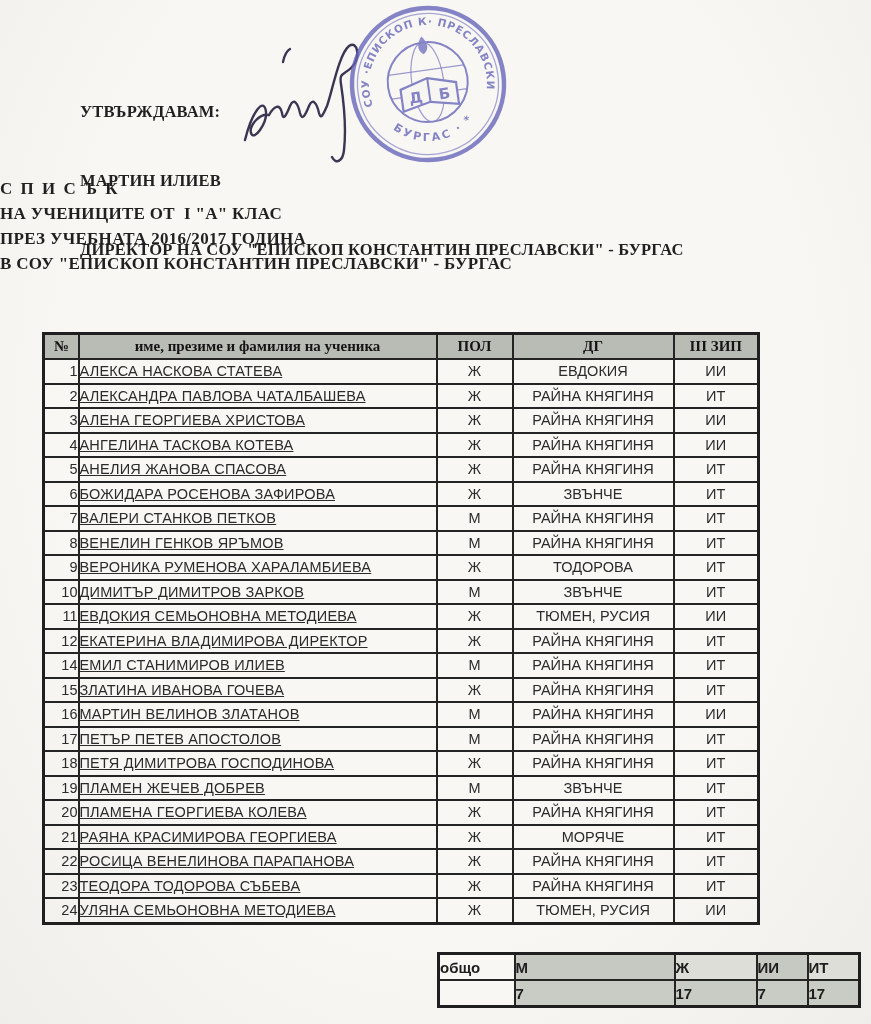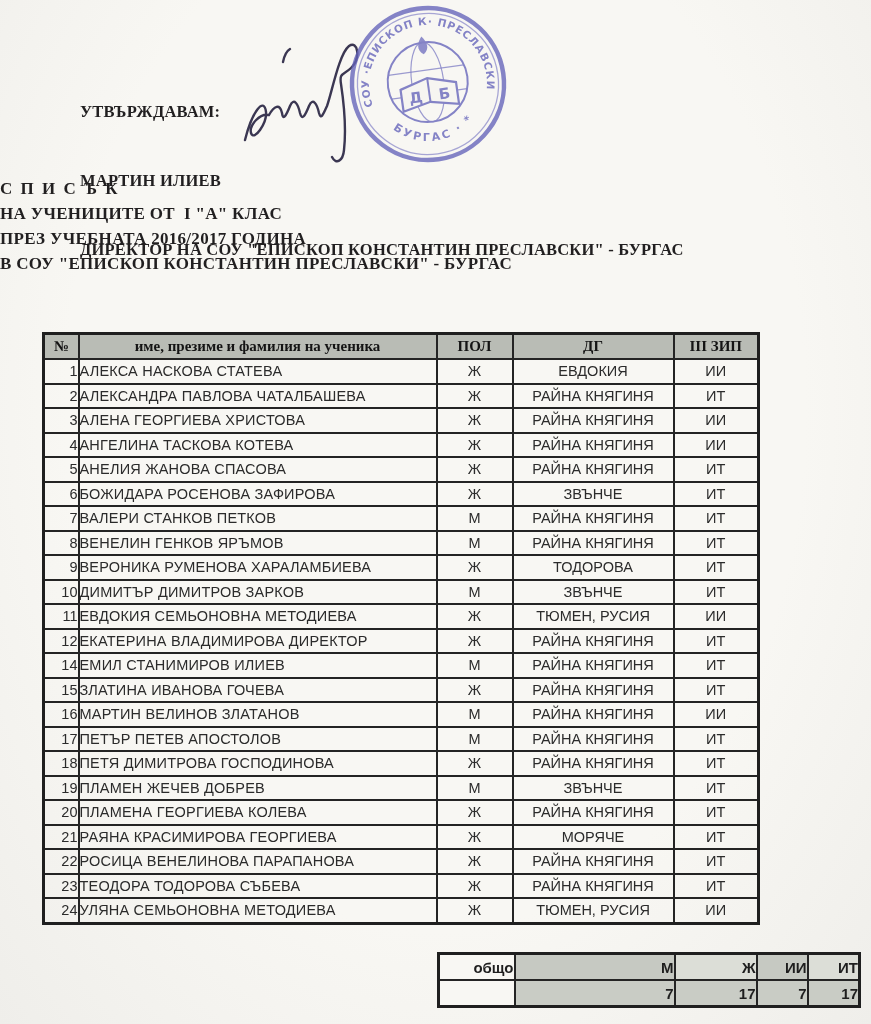--- a/index.html
+++ b/index.html
@@ -24,25 +24,25 @@
   
   table{border-collapse:collapse;table-layout:fixed;}
   .roster{position:absolute;left:42px;top:332px;width:715px;
     border:3px solid #1f1f1f;}
   .roster th,.roster td{border:2px solid #242424;padding:0;overflow:hidden;white-space:nowrap;}
   .roster thead th{height:23px;background:#b9bcb5;
     font-family:"Liberation Serif",serif;font-weight:bold;font-size:15px;color:#141414;
     text-align:center;}
   .roster td{height:22.5px;font-size:14.5px;color:#2b2b2b;}
   .td-num{text-align:right;padding-right:3px;font-size:15px;}
-  .td-name{text-align:left;padding-left:6px;letter-spacing:.2px;}
+  .td-name{text-align:left;padding-left:6px;letter-spacing:.2px;text-decoration:underline;}
   .td-mid{text-align:center;}
   
   .summary{position:absolute;left:437px;top:952px;width:424px;border:3px solid #1f1f1f;}
-  .summary td{border:2px solid #242424;height:24px;text-align:right;
+  .summary td{border:2px solid #242424;height:24px;text-align:left;
     font-size:15px;font-weight:bold;color:#1e1e1e;padding:0;}
   .sum-label{background:#f8f7f3;}
   .cell-dark{background:#c6c9c2;}
   .cell-light{background:#dcded7;}
   .cell-val{background:#c9ccc5;}
   .stamp-text{font-family:"DejaVu Sans",sans-serif;font-weight:bold;}
 </style>
 </head>
 <body>
 

